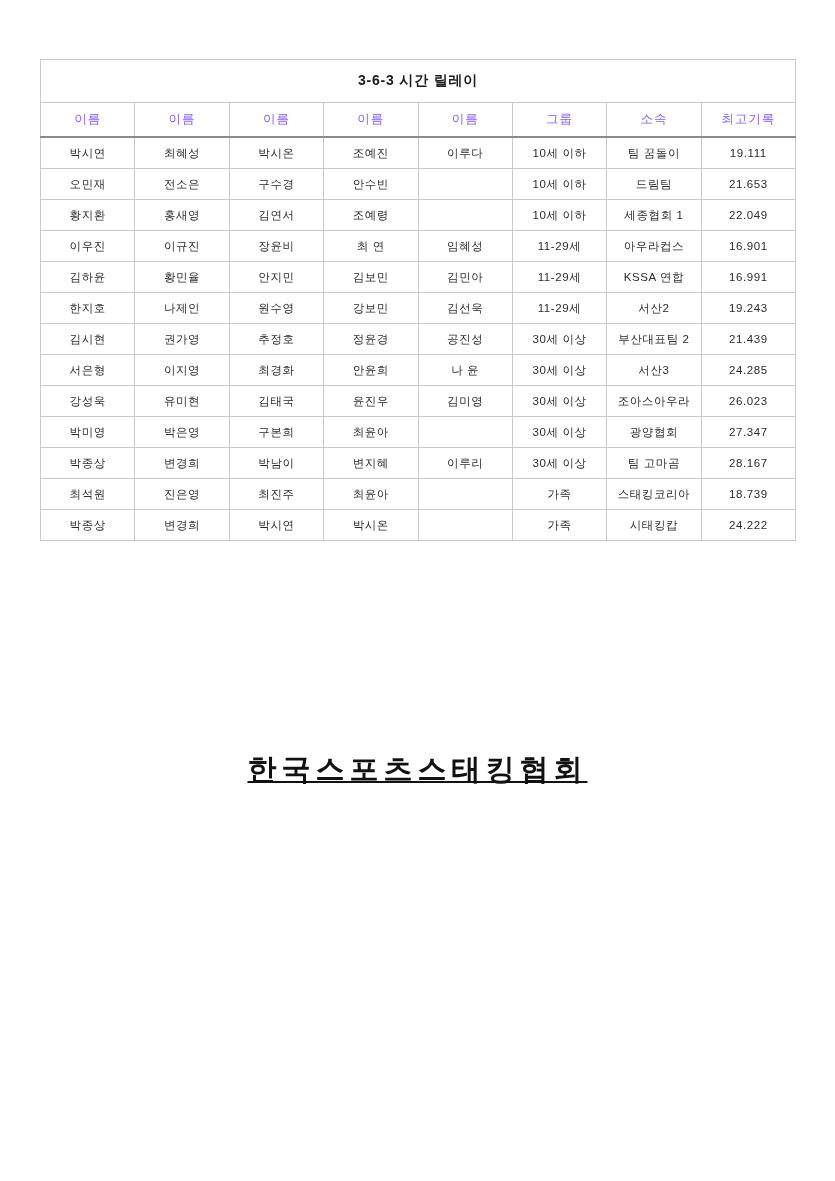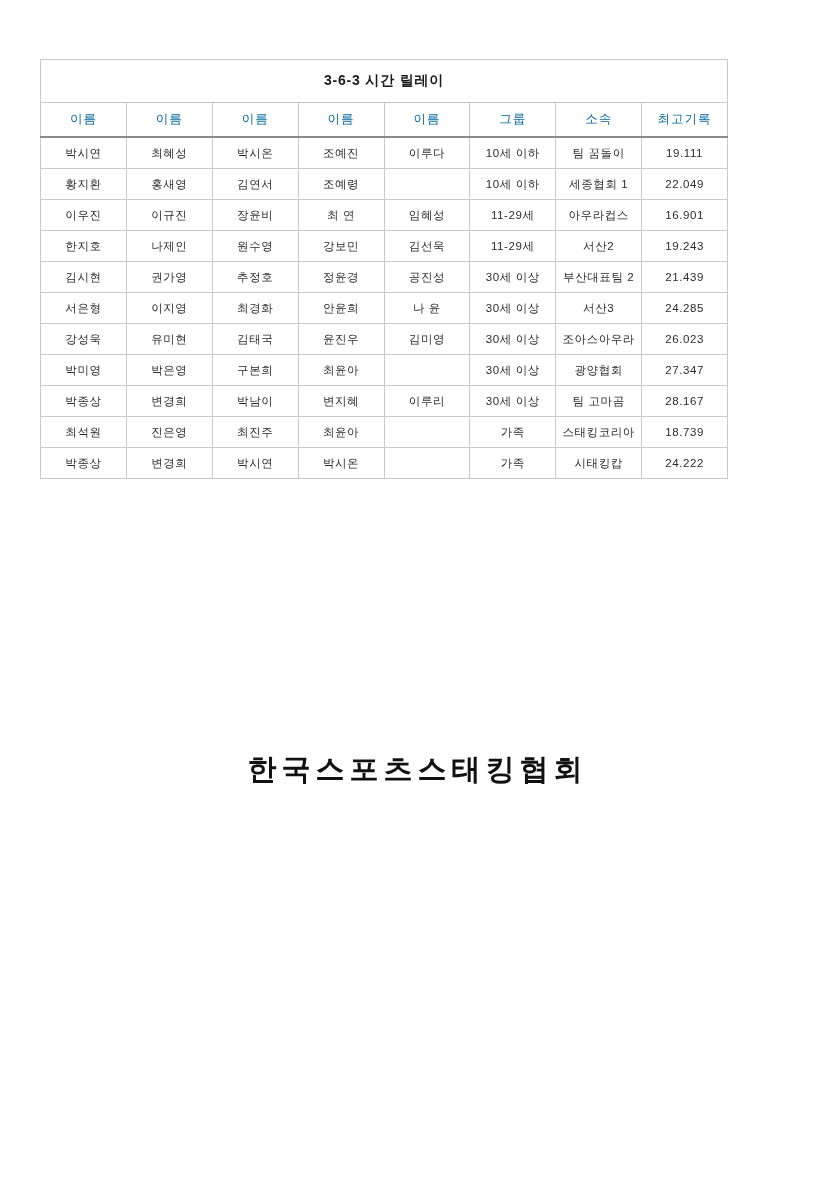--- a/index.html
+++ b/index.html
@@ -20,21 +20,21 @@
     position: relative;
     box-sizing: border-box;
   }
   .doc-table-wrap {
     position: absolute;
     left: 40px;
     top: 59px;
     width: 756px;
   }
   table.result-table {
-    width: 688px;
+    width: 756px;
     border-collapse: collapse;
     table-layout: fixed;
     font-size: 11.5px;
   }
   table.result-table tr {
     height: 30px;
   }
   table.result-table td,
   table.result-table th {
     border: 1px solid #c9c9c9;
@@ -49,21 +49,21 @@
     height: 42px;
     font-size: 14px;
     font-weight: bold;
     letter-spacing: 0.8px;
     color: #1a1a1a;
     border-bottom: 1px solid #c9c9c9;
   }
   tr.header-row td {
     height: 33px;
     font-size: 12.5px;
-    color: #0369a1;
+    color: #8b5cf6;
     letter-spacing: 1px;
     border-top: 1px solid #c9c9c9;
     border-bottom: 2px solid #8a8a8a;
   }
   tr.data-row td {
     height: 30px;
     font-size: 11.5px;
   }
   td.col-name { width: 70px; }
   td.col-group { width: 84px; }
@@ -73,20 +73,21 @@
   .footer-title {
     position: absolute;
     left: 0;
     top: 750px;
     width: 835px;
     text-align: center;
     font-size: 29px;
     font-weight: bold;
     letter-spacing: 5px;
     color: #111111;
+    text-decoration: underline;
   }
 </style>
 </head>
 <body>
 
 <div class="page">
 
   <div class="doc-table-wrap">
     <table class="result-table">
       <tbody>
@@ -108,40 +109,60 @@
           <td class="col-name">박시연</td>
           <td class="col-name">최혜성</td>
           <td class="col-name">박시온</td>
           <td class="col-name">조예진</td>
           <td class="col-name">이루다</td>
           <td class="col-group">10세 이하</td>
           <td class="col-team">팀 꿈돌이</td>
           <td class="col-record">19.111</td>
         </tr>
         <tr class="data-row">
+          <td class="col-name">오민재</td>
+          <td class="col-name">전소은</td>
+          <td class="col-name">구수경</td>
+          <td class="col-name">안수빈</td>
+          <td class="col-name"></td>
+          <td class="col-group">10세 이하</td>
+          <td class="col-team">드림팀</td>
+          <td class="col-record">21.653</td>
+        </tr>
+        <tr class="data-row">
           <td class="col-name">황지환</td>
           <td class="col-name">홍새영</td>
           <td class="col-name">김연서</td>
           <td class="col-name">조예령</td>
           <td class="col-name"></td>
           <td class="col-group">10세 이하</td>
           <td class="col-team">세종협회 1</td>
           <td class="col-record">22.049</td>
         </tr>
         <tr class="data-row">
           <td class="col-name">이우진</td>
           <td class="col-name">이규진</td>
           <td class="col-name">장윤비</td>
           <td class="col-name">최 연</td>
           <td class="col-name">임혜성</td>
           <td class="col-group">11-29세</td>
           <td class="col-team">아우라컵스</td>
           <td class="col-record">16.901</td>
         </tr>
         <tr class="data-row">
+          <td class="col-name">김하윤</td>
+          <td class="col-name">황민율</td>
+          <td class="col-name">안지민</td>
+          <td class="col-name">김보민</td>
+          <td class="col-name">김민아</td>
+          <td class="col-group">11-29세</td>
+          <td class="col-team">KSSA 연합</td>
+          <td class="col-record">16.991</td>
+        </tr>
+        <tr class="data-row">
           <td class="col-name">한지호</td>
           <td class="col-name">나제인</td>
           <td class="col-name">원수영</td>
           <td class="col-name">강보민</td>
           <td class="col-name">김선욱</td>
           <td class="col-group">11-29세</td>
           <td class="col-team">서산2</td>
           <td class="col-record">19.243</td>
         </tr>
         <tr class="data-row">

